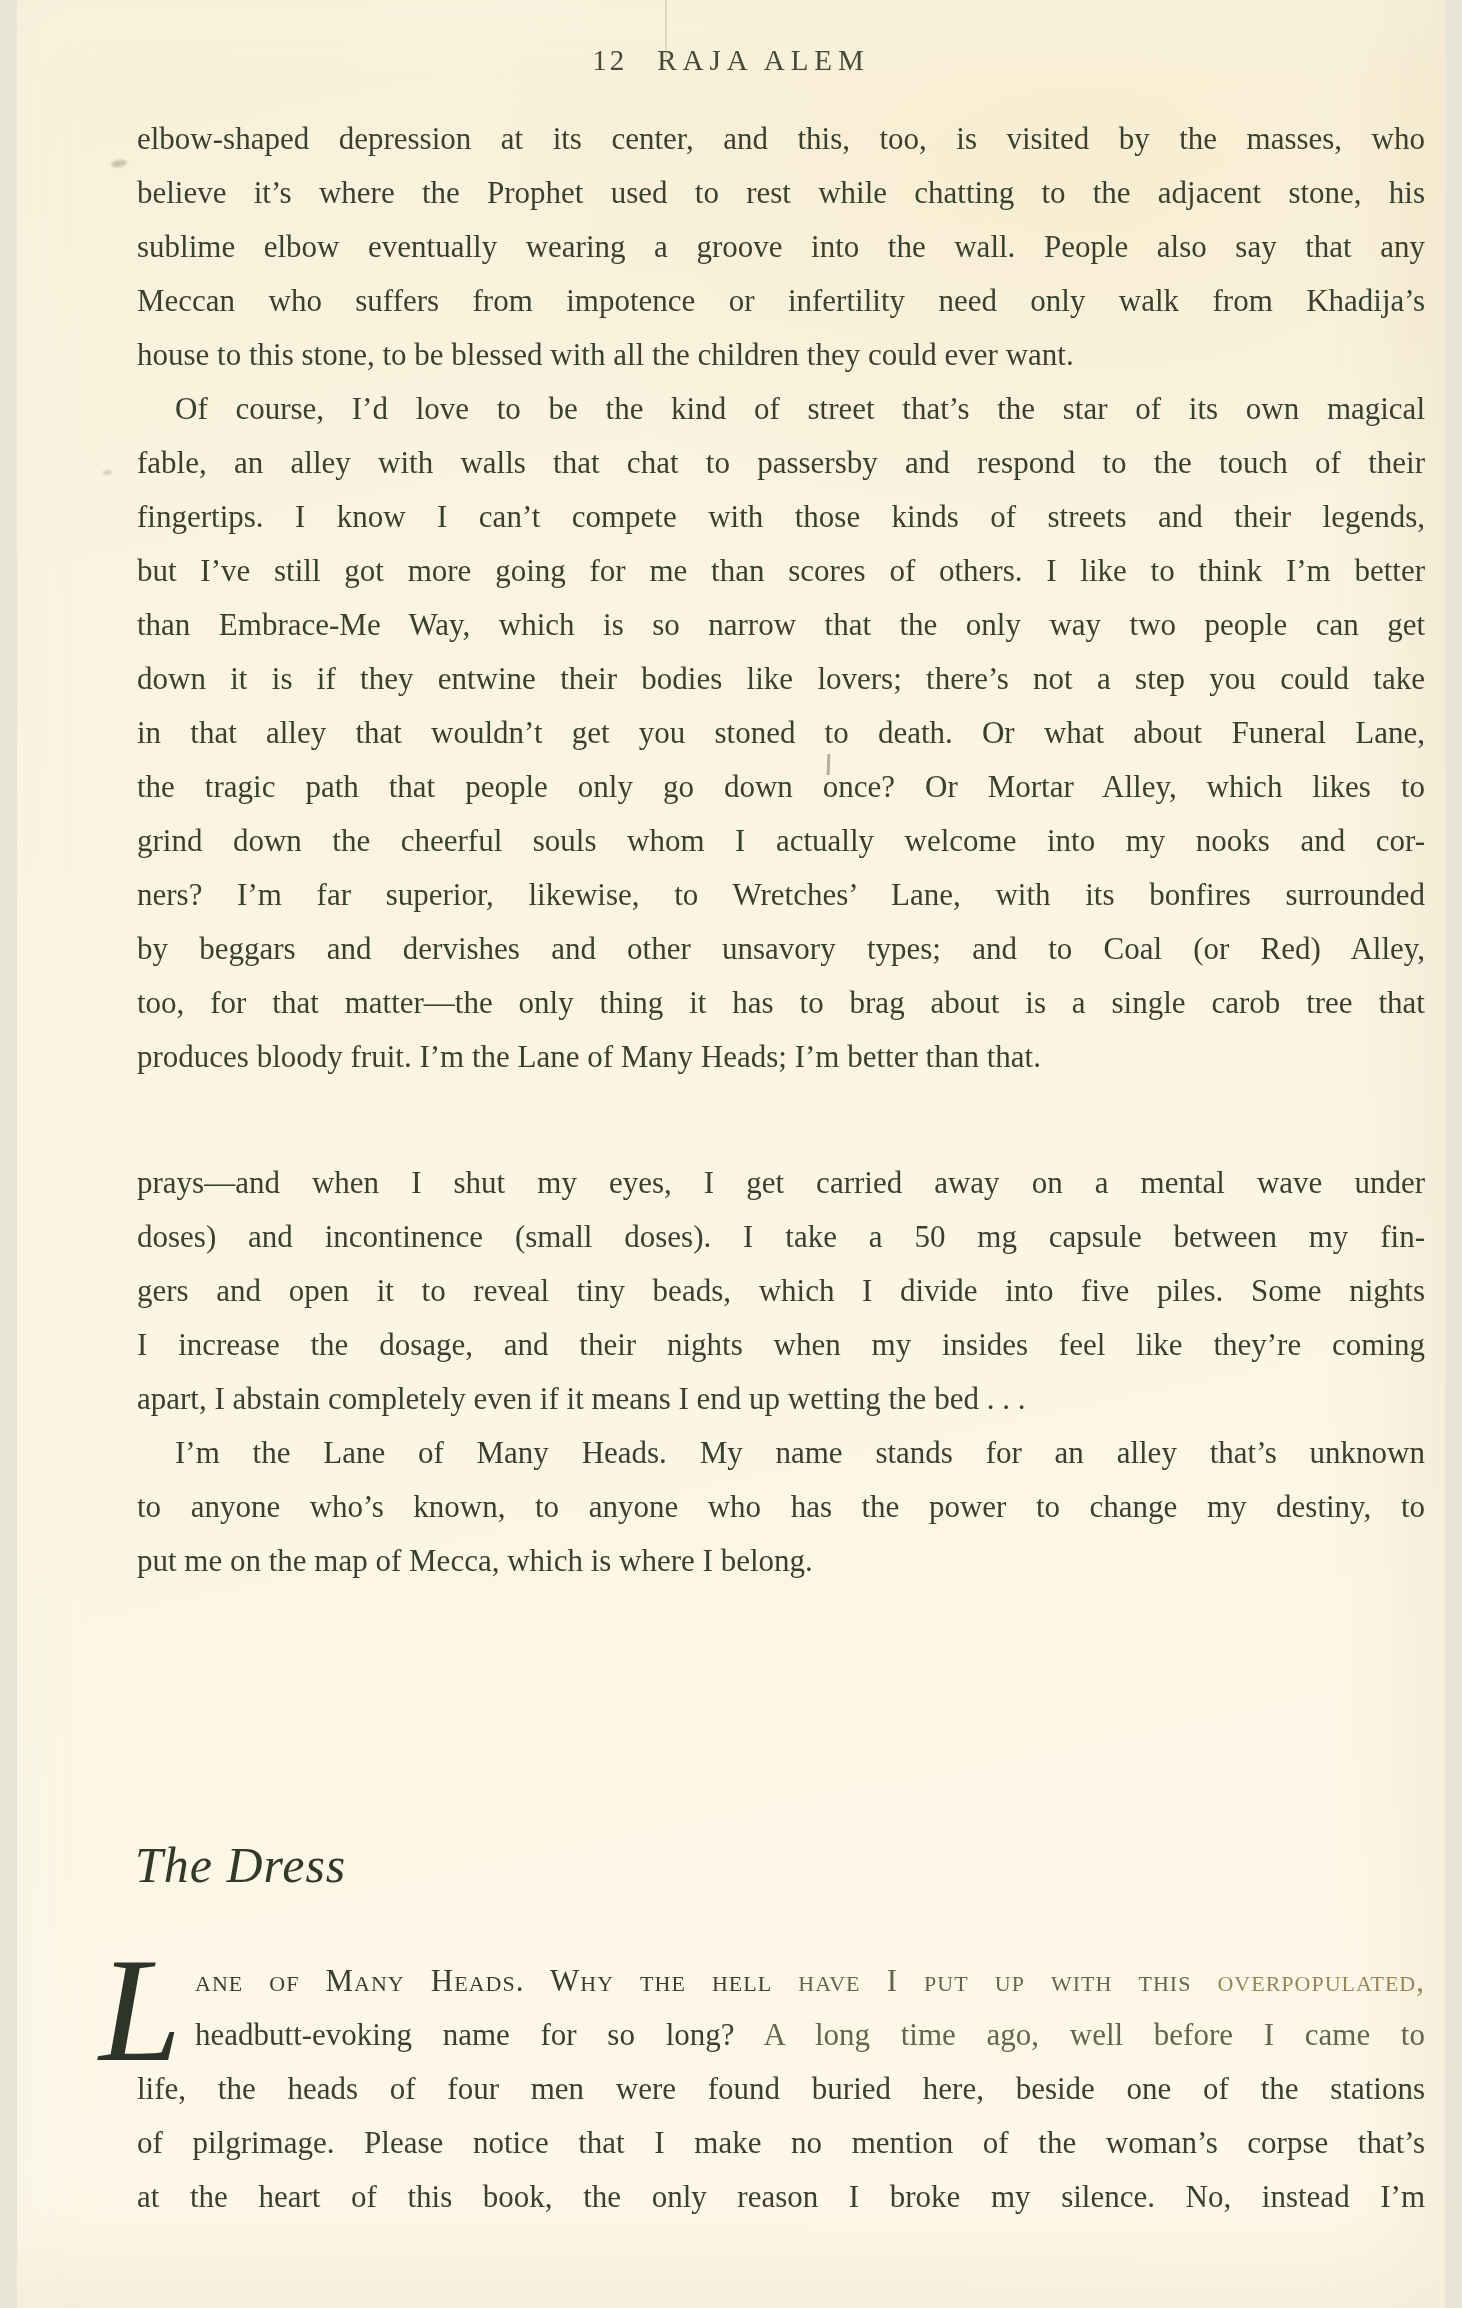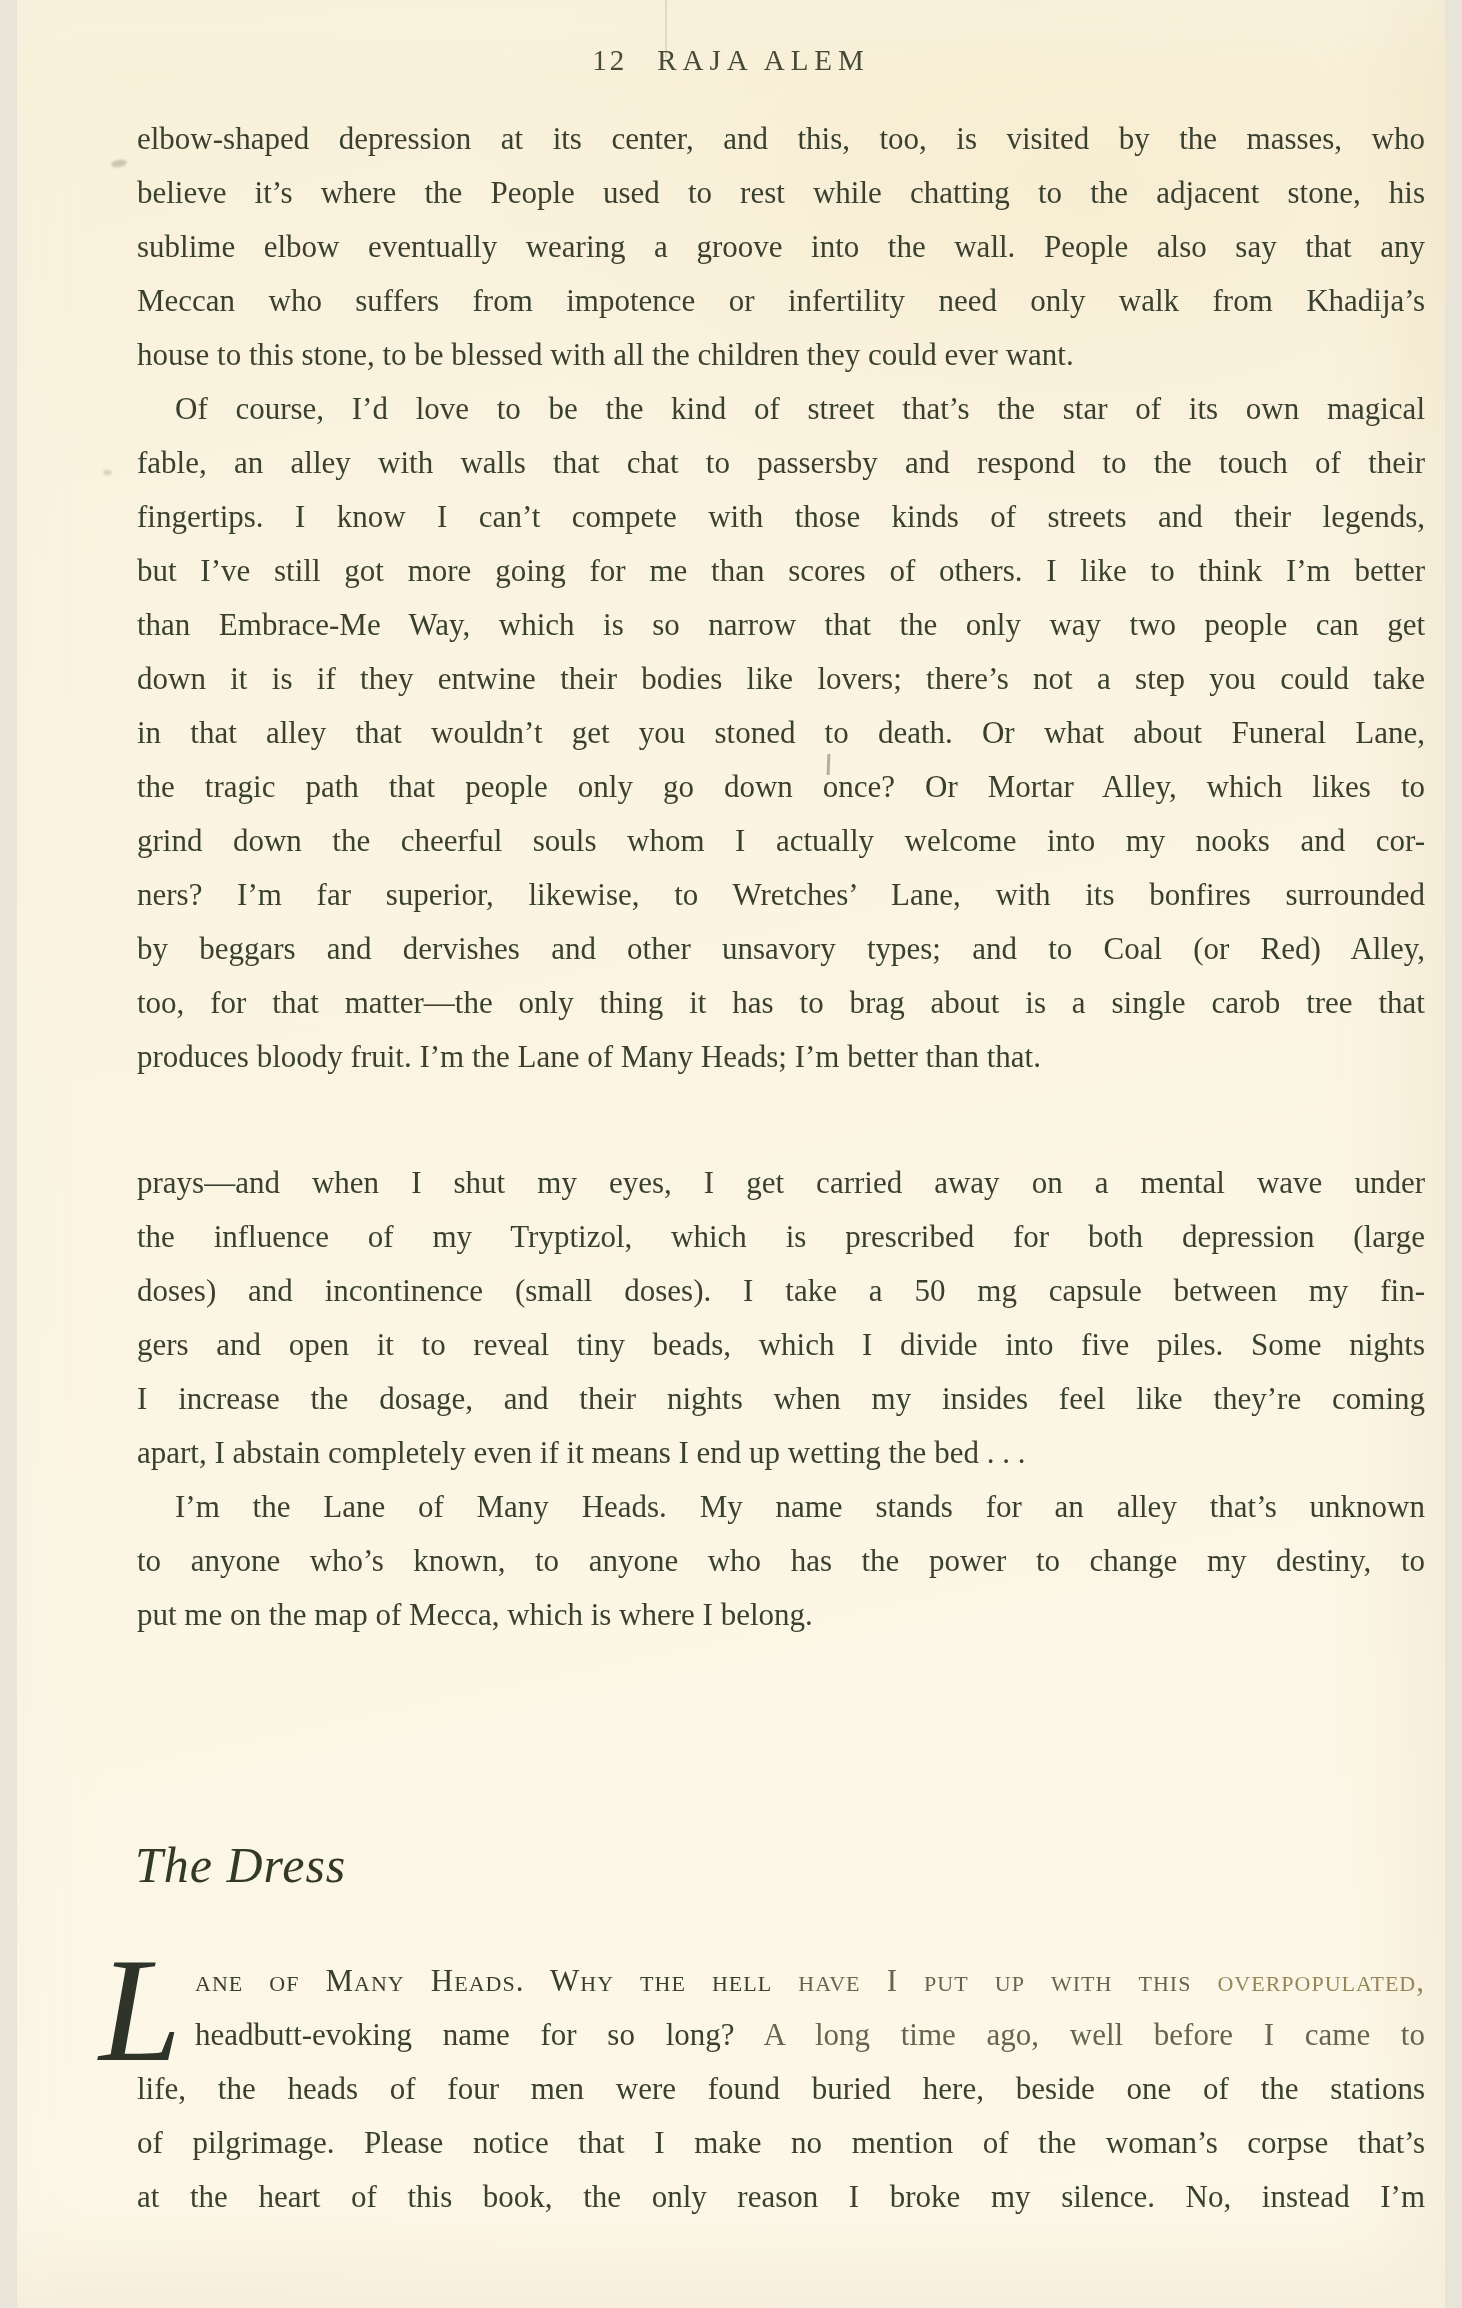--- a/index.html
+++ b/index.html
@@ -65,42 +65,41 @@
 
 <div class="page">
 
   <div class="running-head">
     <span class="num">12</span>
     <span class="title">RAJA ALEM</span>
   </div>
 
   <div class="textblock" style="top:112px;">
       <div class="tline"><span class="seg tone-n">elbow-shaped depression at its center, and this, too, is visited by the masses, who</span></div>
-      <div class="tline"><span class="seg tone-n">believe it’s where the People used to rest while chatting to the adjacent stone, his</span></div>
+      <div class="tline"><span class="seg tone-n">believe it’s where the Prophet used to rest while chatting to the adjacent stone, his</span></div>
       <div class="tline"><span class="seg tone-n">sublime elbow eventually wearing a groove into the wall. People also say that any</span></div>
       <div class="tline"><span class="seg tone-n">Meccan who suffers from impotence or infertility need only walk from Khadija’s</span></div>
       <div class="tline last"><span class="seg tone-n">house to this stone, to be blessed with all the children they could ever want.</span></div>
       <div class="tline indent"><span class="seg tone-n">Of course, I’d love to be the kind of street that’s the star of its own magical</span></div>
       <div class="tline"><span class="seg tone-n">fable, an alley with walls that chat to passersby and respond to the touch of their</span></div>
       <div class="tline"><span class="seg tone-n">fingertips. I know I can’t compete with those kinds of streets and their legends,</span></div>
       <div class="tline"><span class="seg tone-n">but I’ve still got more going for me than scores of others. I like to think I’m better</span></div>
       <div class="tline"><span class="seg tone-n">than Embrace-Me Way, which is so narrow that the only way two people can get</span></div>
       <div class="tline"><span class="seg tone-n">down it is if they entwine their bodies like lovers; there’s not a step you could take</span></div>
       <div class="tline"><span class="seg tone-n">in that alley that wouldn’t get you stoned to death. Or what about Funeral Lane,</span></div>
       <div class="tline"><span class="seg tone-n">the tragic path that people only go down once? Or Mortar Alley, which likes to</span></div>
       <div class="tline"><span class="seg tone-n">grind down the cheerful souls whom I actually welcome into my nooks and cor-</span></div>
       <div class="tline"><span class="seg tone-n">ners? I’m far superior, likewise, to Wretches’ Lane, with its bonfires surrounded</span></div>
       <div class="tline"><span class="seg tone-n">by beggars and dervishes and other unsavory types; and to Coal (or Red) Alley,</span></div>
       <div class="tline"><span class="seg tone-n">too, for that matter—the only thing it has to brag about is a single carob tree that</span></div>
       <div class="tline last"><span class="seg tone-n">produces bloody fruit. I’m the Lane of Many Heads; I’m better than that.</span></div>
     </div>
 
   <div class="textblock" style="top:1156px;">
       <div class="tline"><span class="seg tone-n">prays—and when I shut my eyes, I get carried away on a mental wave under</span></div>
-      <div class="tline"><span class="seg tone-n">the influence of my Tryptizol, which is prescribed for both depression (large</span></div>
       <div class="tline"><span class="seg tone-n">doses) and incontinence (small doses). I take a 50 mg capsule between my fin-</span></div>
       <div class="tline"><span class="seg tone-n">gers and open it to reveal tiny beads, which I divide into five piles. Some nights</span></div>
       <div class="tline"><span class="seg tone-n">I increase the dosage, and their nights when my insides feel like they’re coming</span></div>
       <div class="tline last"><span class="seg tone-n">apart, I abstain completely even if it means I end up wetting the bed . . .</span></div>
       <div class="tline indent"><span class="seg tone-n">I’m the Lane of Many Heads. My name stands for an alley that’s unknown</span></div>
       <div class="tline"><span class="seg tone-n">to anyone who’s known, to anyone who has the power to change my destiny, to</span></div>
       <div class="tline last"><span class="seg tone-n">put me on the map of Mecca, which is where I belong.</span></div>
     </div>
 
   <h2 class="section-heading">The Dress</h2>

